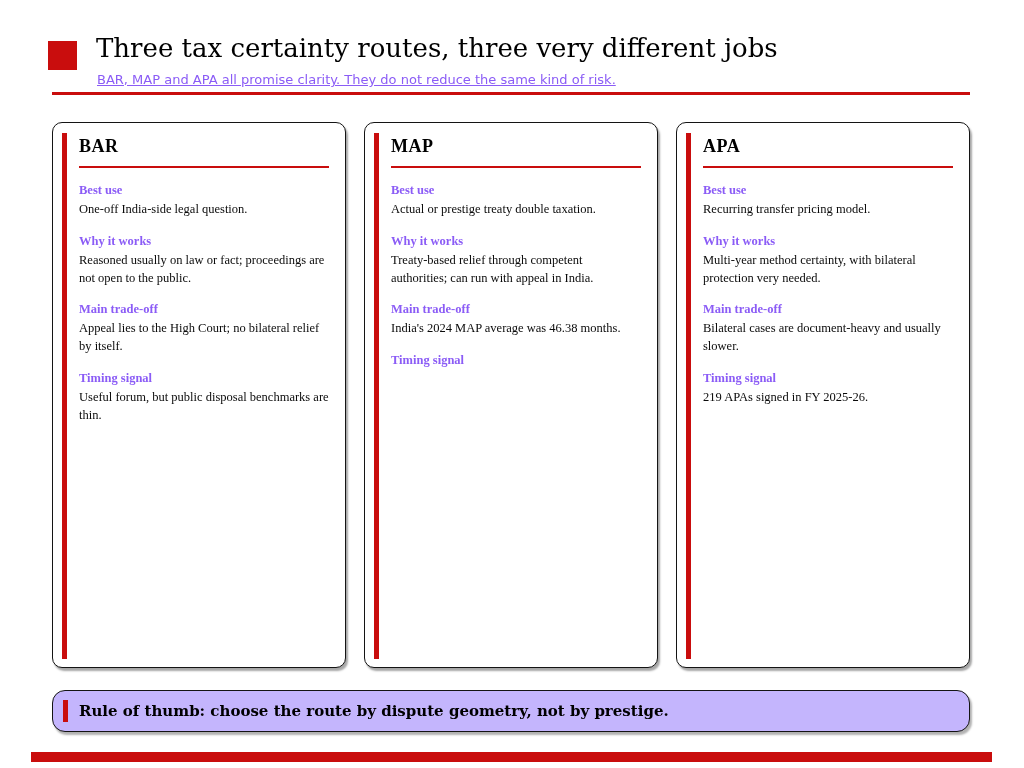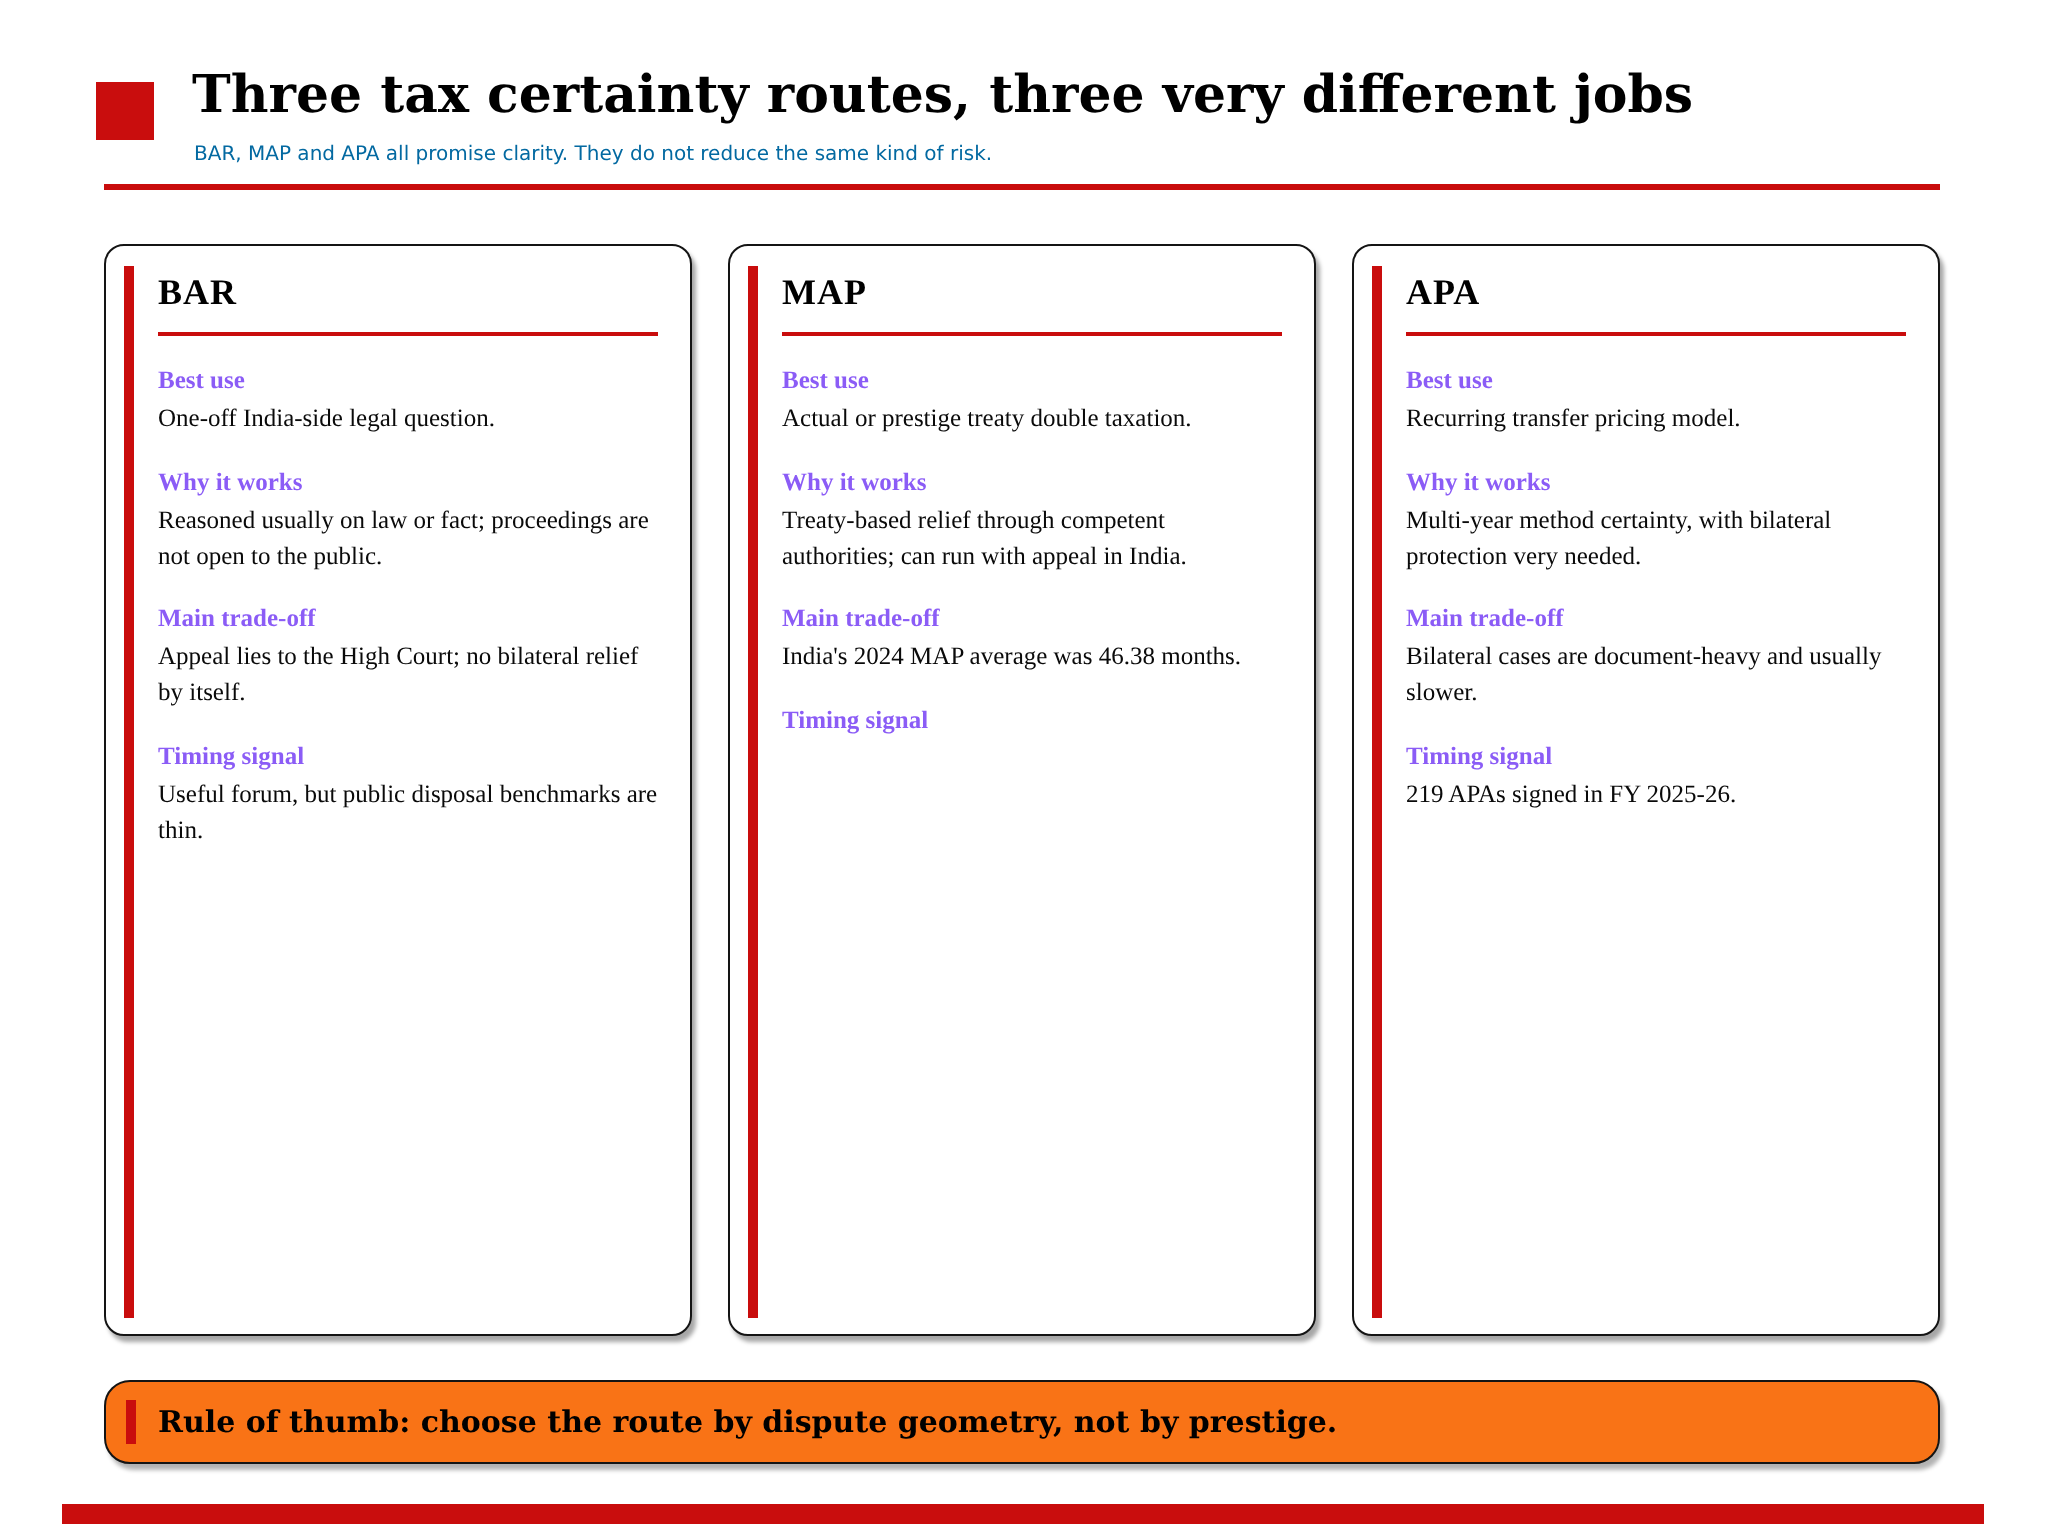--- a/index.html
+++ b/index.html
@@ -14,26 +14,26 @@
   .page { position: absolute; inset: 0; }
 
   
   .accent-square {
     position: absolute; left: 48px; top: 41px;
     width: 29px; height: 29px; background: #c90d0d;
   }
   .page-title {
     position: absolute; left: 96px; top: 33px;
     font-family: "DejaVu Serif", serif;
-    font-weight: bold; font-size: 26px; line-height: 1.2;
+    font-weight: normal; font-size: 26px; line-height: 1.2;
     color: #000; white-space: nowrap;
   }
   .page-subtitle {
     position: absolute; left: 97px; top: 72px;
-    font-size: 10px; color: #0369a1; white-space: nowrap;
+    font-size: 13px; color: #8b5cf6; white-space: nowrap; text-decoration: underline;
   }
   .header-rule {
     position: absolute; left: 52px; top: 92px;
     width: 918px; height: 3px; background: #c90d0d;
   }
 
   
   .cards {
     position: absolute; left: 52px; top: 122px;
     width: 918px; height: 546px;
@@ -64,21 +64,21 @@
     margin-top: 15px; margin-bottom: 3px;
   }
   .section-body {
     font-size: 12.5px; line-height: 1.42; color: #0a0a0a;
   }
 
   
   .rule-box {
     position: absolute; left: 52px; top: 690px;
     width: 918px; height: 42px;
-    background: #f97316;
+    background: #c4b5fd;
     border: 1.5px solid #141414;
     border-radius: 13px;
     box-shadow: 2px 3px 2px rgba(0,0,0,0.3);
   }
   .footer-tick {
     position: absolute; left: 10px; top: 9px;
     width: 5px; height: 22px; background: #c90d0d;
   }
   .rule-text {
     position: absolute; left: 26px; top: 0; height: 100%;

